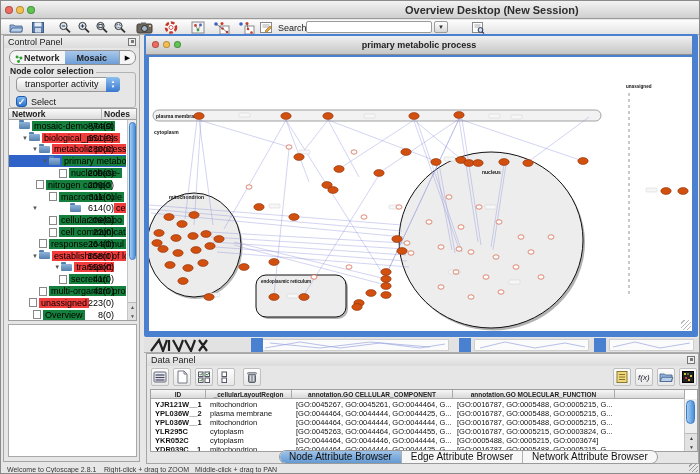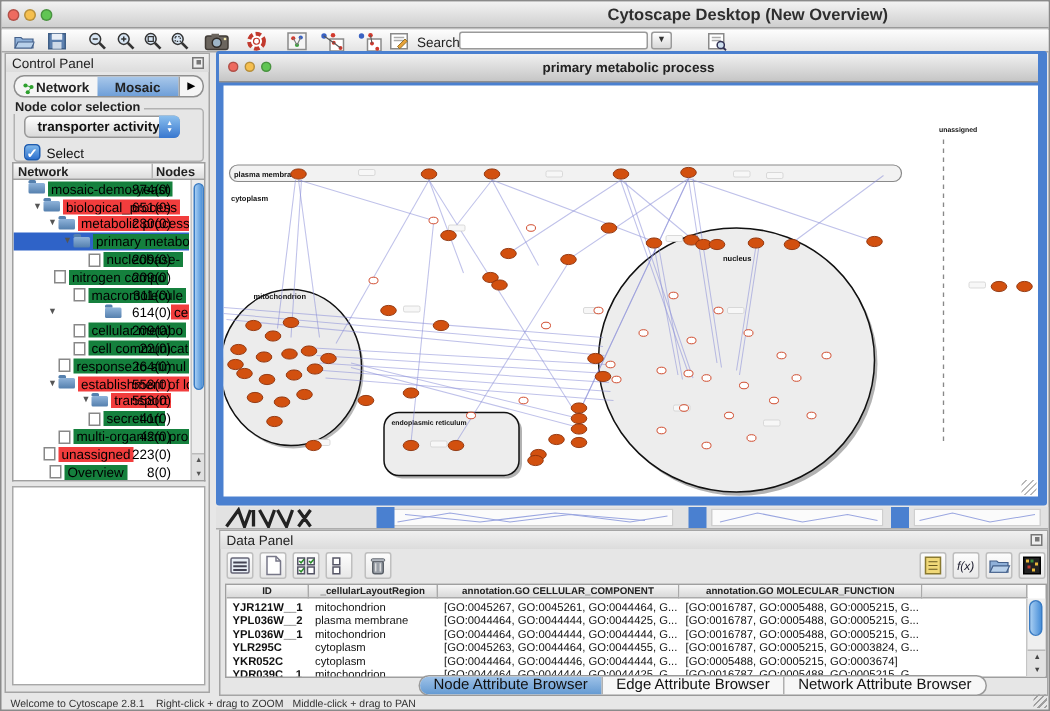--- a/index.html
+++ b/index.html
@@ -20,21 +20,21 @@
   .phead{position:absolute;left:0;top:0;width:100%;height:12px;font-size:9px;color:#222;padding:1px 4px;background:linear-gradient(#f0f0f0,#dcdcdc);}
   .float-ic{position:absolute;right:3px;top:2px;width:8px;height:8px;border:1px solid #777;background:#eee;}
   .float-ic::after{content:"";position:absolute;right:1px;top:1px;width:3px;height:3px;background:#777;}
   .cp-tabs{position:absolute;left:5px;top:14px;width:127px;height:15px;border:1px solid #8f8f8f;border-radius:7px;overflow:hidden;background:#f5f5f5;display:flex;}
   .cp-tab{flex:1;font-size:9px;font-weight:bold;color:#222;text-align:center;line-height:14px;}
   .cp-tab.sel{background:linear-gradient(#a9c8ea,#6f9fd8);}
   .cp-tab-arrow{width:16px;text-align:center;font-size:7px;line-height:14px;border-left:1px solid #9f9f9f;}
   .net-ic{display:inline-block;width:7px;height:7px;margin-right:2px;position:relative;top:1px;}
   .groupbox{position:absolute;left:5px;top:36px;width:127px;height:36px;border:1px solid #b2b2b2;border-radius:3px;}
   .group-label{position:absolute;left:4px;top:30px;font-size:8.5px;font-weight:bold;color:#222;background:#e6e6e6;padding:0 2px;}
-  .dropdown{position:absolute;left:12px;top:41px;width:104px;height:15px;border:1px solid #979797;border-radius:4px;background:linear-gradient(#ffffff,#d9d9d9);font-size:9px;color:#111;line-height:13px;padding-left:8px;font-weight:bold;}
+  .dropdown{position:absolute;left:12px;top:41px;width:104px;height:15px;border:1px solid #979797;border-radius:4px;background:linear-gradient(#ffffff,#d9d9d9);font-size:9px;color:#111;line-height:13px;padding-left:8px;}
   .dd-step{position:absolute;right:-1px;top:-1px;width:14px;height:15px;border-radius:0 4px 4px 0;background:linear-gradient(#8cc0ee,#3877cf);color:#fff;font-size:4.5px;line-height:5px;text-align:center;padding-top:2px;}
   .cb-row{position:absolute;left:12px;top:60px;height:12px;font-size:9px;color:#111;}
   .cbox{position:absolute;left:0;top:0;width:11px;height:11px;border-radius:3px;background:linear-gradient(#7db7ec,#2f72cf);border:1px solid #1d5cb0;color:#fff;font-size:9px;line-height:10px;text-align:center;font-weight:bold;}
   .cb-label{position:absolute;left:15px;top:1px;}
   .tree-head{position:absolute;left:4px;top:72px;width:129px;height:12px;display:flex;background:linear-gradient(#fafafa,#dcdcdc);border:1px solid #9f9f9f;font-size:8.5px;font-weight:bold;color:#222;}
   .tree-head .c1{flex:1;padding:0 3px;border-right:1px solid #b5b5b5;}
   .tree-head .c2{width:34px;padding:0 2px;}
   .treebox{position:absolute;left:4px;top:84px;width:129px;height:201px;background:#fff;border:1px solid #9f9f9f;border-top:none;overflow:hidden;}
   .trow{position:absolute;left:0;width:100%;height:11.8px;display:flex;align-items:center;font-size:9px;color:#000;}
   .trow.sel{background:#2f63c8;}
@@ -85,21 +85,21 @@
 </style>
 </head>
 <body>
 
 <div class="app">
 
   <div class="titlebar">
     <span class="tl" style="left:4px;background:#ee6b60;"></span>
     <span class="tl" style="left:15px;background:#f5bf4f;"></span>
     <span class="tl" style="left:26px;background:#61c554;"></span>
-    <span class="title-text">Cytoscape Desktop (New Overview)</span>
+    <span class="title-text">Overview Desktop (New Session)</span>
   </div>
 
   <div class="toolbar">
     <span class="tbtn" style="left:8px">
       <svg width="14" height="13">
           <path d="M1,4 h4 l1,1 h7 v6 h-12 z" fill="#8fb0d8" stroke="#44608a" stroke-width="0.8"></path>
           <path d="M1,11 l2,-4 h11 l-2,4 z" fill="#b8d0ea" stroke="#44608a" stroke-width="0.8"></path>
         </svg>
       </span>
     <span class="tbtn" style="left:30px">

